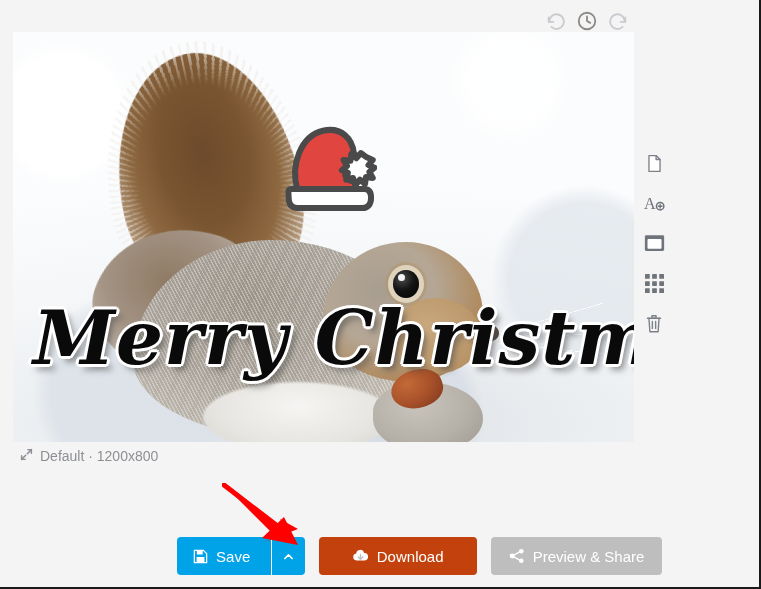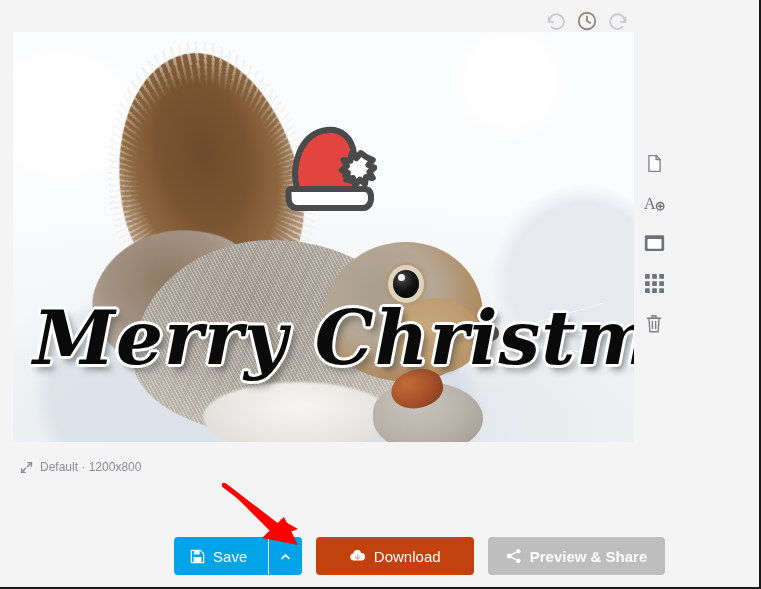--- a/index.html
+++ b/index.html
@@ -192,26 +192,26 @@
       -2px  2px 0 #ffffff,  2px  2px 0 #ffffff,
       -3px  0   0 #ffffff,  3px  0   0 #ffffff,
        0   -3px 0 #ffffff,  0    3px 0 #ffffff,
        5px  6px 6px rgba(70,70,70,.55);
   }
 
   
   .canvas-meta {
     position: absolute;
     left: 20px;
-    top: 460px;
+    top: 448px;
     display: flex;
-    align-items: flex-end;
+    align-items: flex-start;
     gap: 7px;
     color: #8d8f93;
-    font-size: 12px;
+    font-size: 14px;
   }
   .canvas-meta .resize-ico { width: 13px; height: 13px; display:block; }
 
   
   .rail {
     position: absolute;
     left: 634px;
     top: 150px;
     width: 40px;
     display: flex;
@@ -262,21 +262,21 @@
     min-width: 94px;
   }
   .btn-save-caret {
     background: #00a2e8;
     border-radius: 0 4px 4px 0;
     width: 34px;
     padding: 0;
     border-left: 1px solid #ffffff;
   }
   .btn-download { background: #c2410c; min-width: 158px; }
-  .btn-share { background: #bebebe; min-width: 158px; font-weight: bold; }
+  .btn-share { background: #bebebe; min-width: 158px; }
 
   
   .arrow-anno {
     position: absolute;
     left: 222px;
     top: 483px;
     width: 100px;
     height: 72px;
     pointer-events: none;
   }

